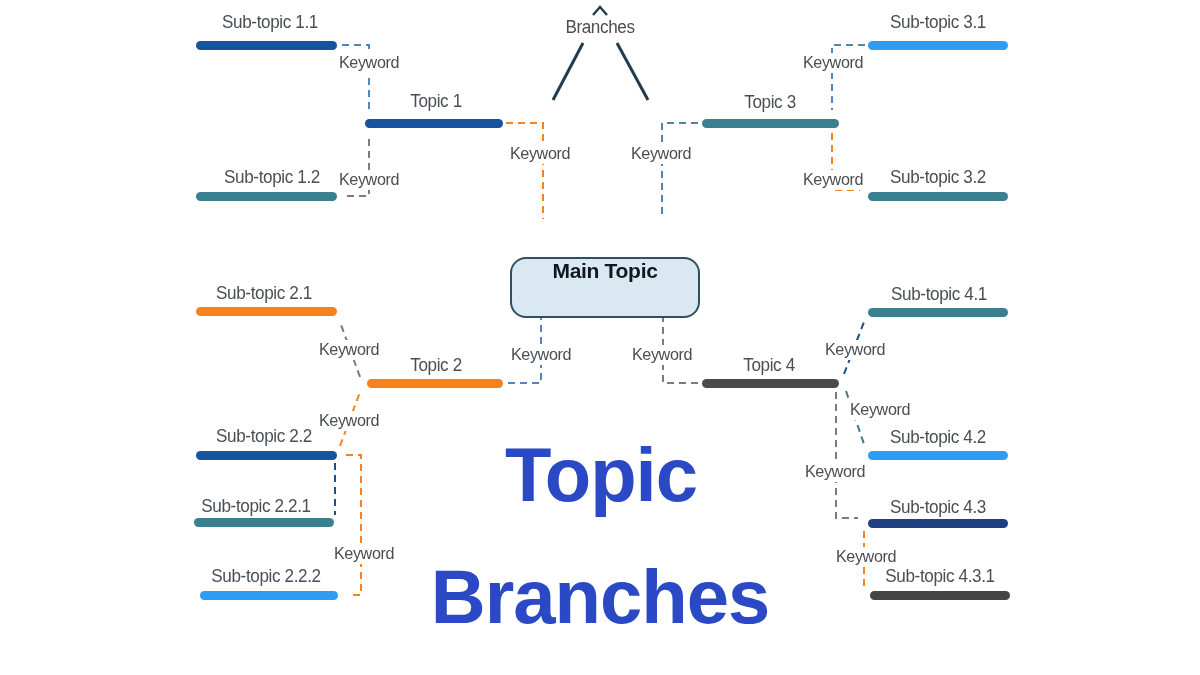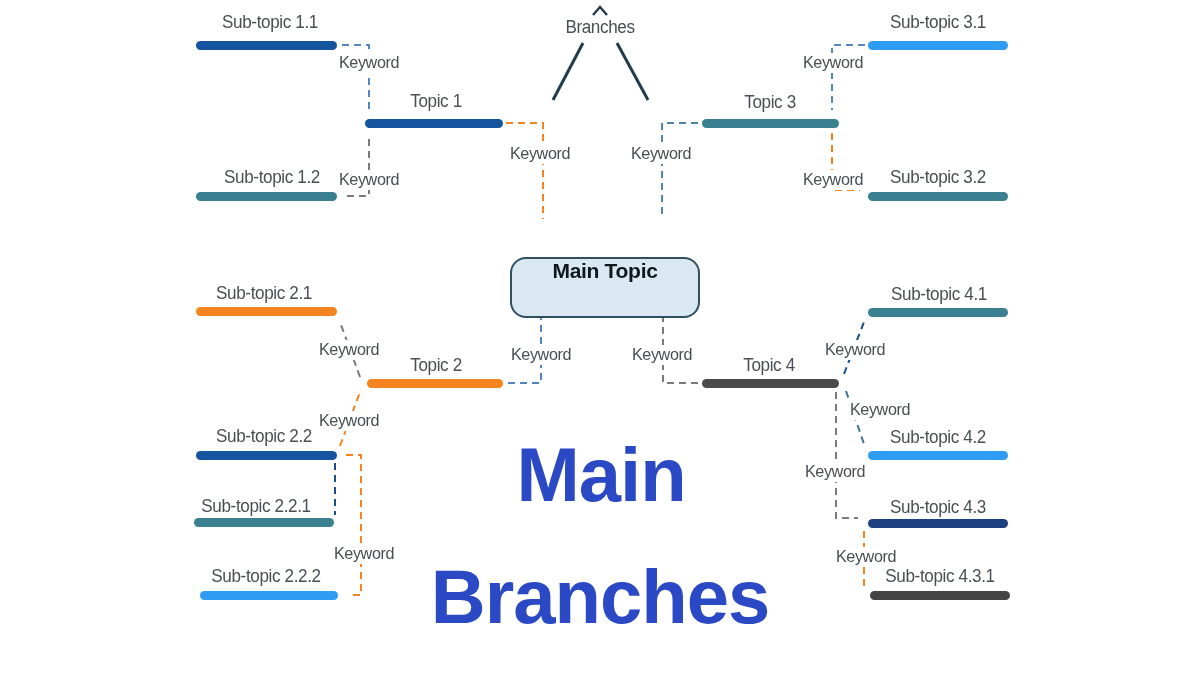--- a/index.html
+++ b/index.html
@@ -134,16 +134,16 @@
   <div class="klabel" style="left:541px;top:355px;">Keyword</div>
   <div class="klabel" style="left:662px;top:355px;">Keyword</div>
   <div class="klabel" style="left:349px;top:350px;">Keyword</div>
   <div class="klabel" style="left:349px;top:421px;">Keyword</div>
   <div class="klabel" style="left:364px;top:554px;">Keyword</div>
   <div class="klabel" style="left:855px;top:350px;">Keyword</div>
   <div class="klabel" style="left:880px;top:410px;">Keyword</div>
   <div class="klabel" style="left:835px;top:472px;">Keyword</div>
   <div class="klabel" style="left:866px;top:557px;">Keyword</div>
 
-  <div class="title-line" style="left: 601px; top: 474px; color: rgb(43, 73, 196);">Main</div>
+  <div class="title-line" style="left: 601px; top: 474px; color: rgb(43, 73, 196);">Topic</div>
   <div class="title-line" style="left: 600px; top: 596px; color: rgb(43, 73, 196);">Branches</div>
 
 </div>
 
 </body></html>

